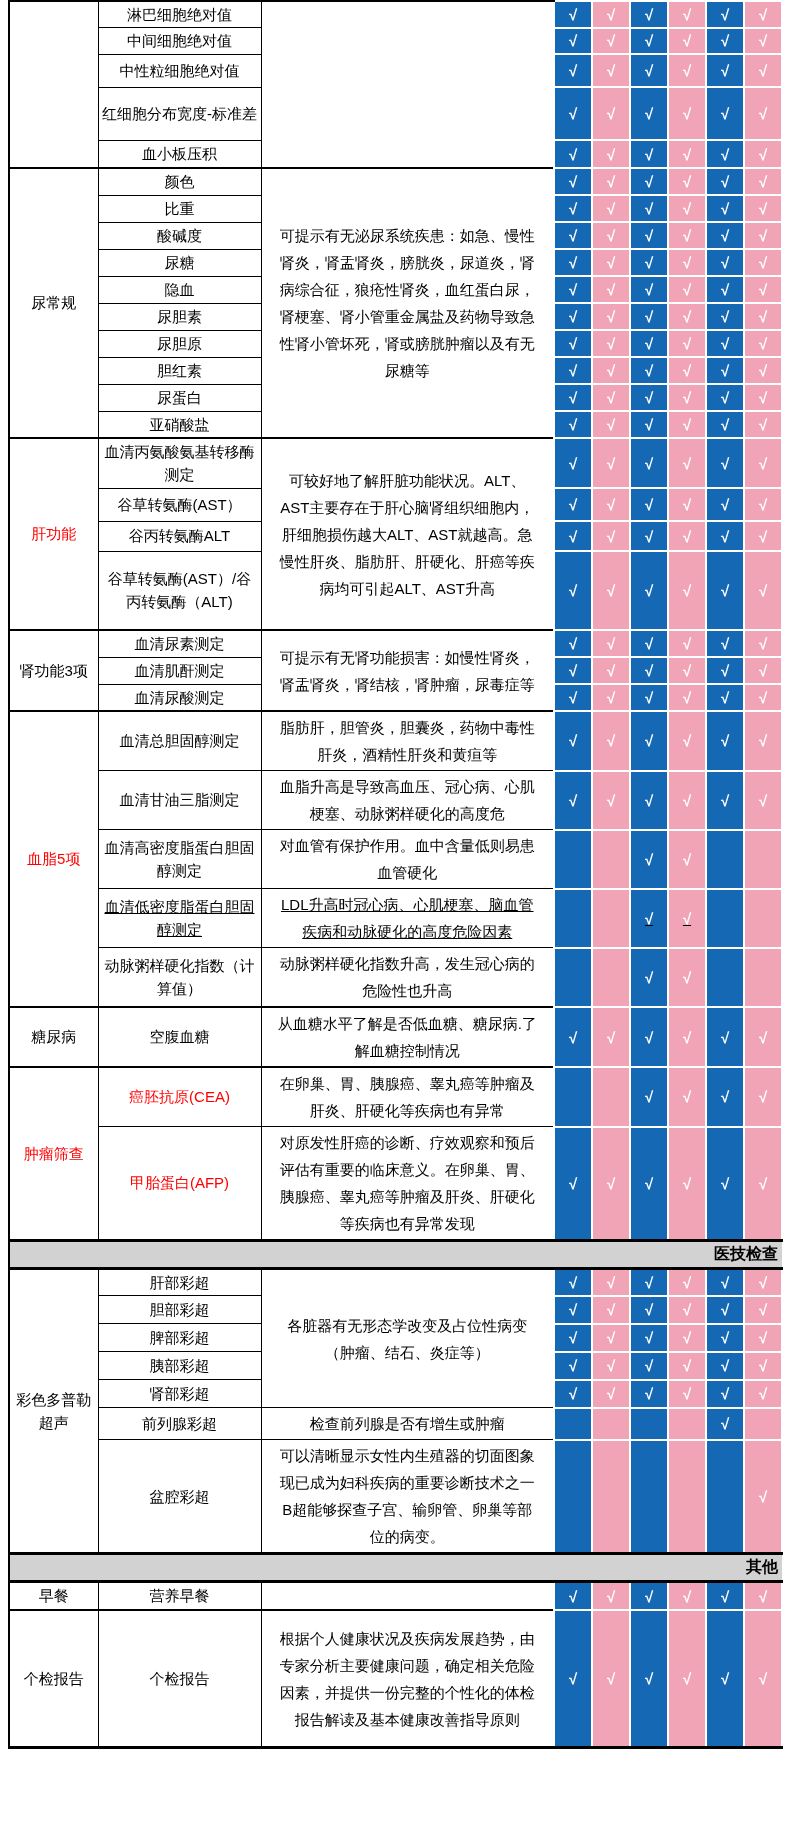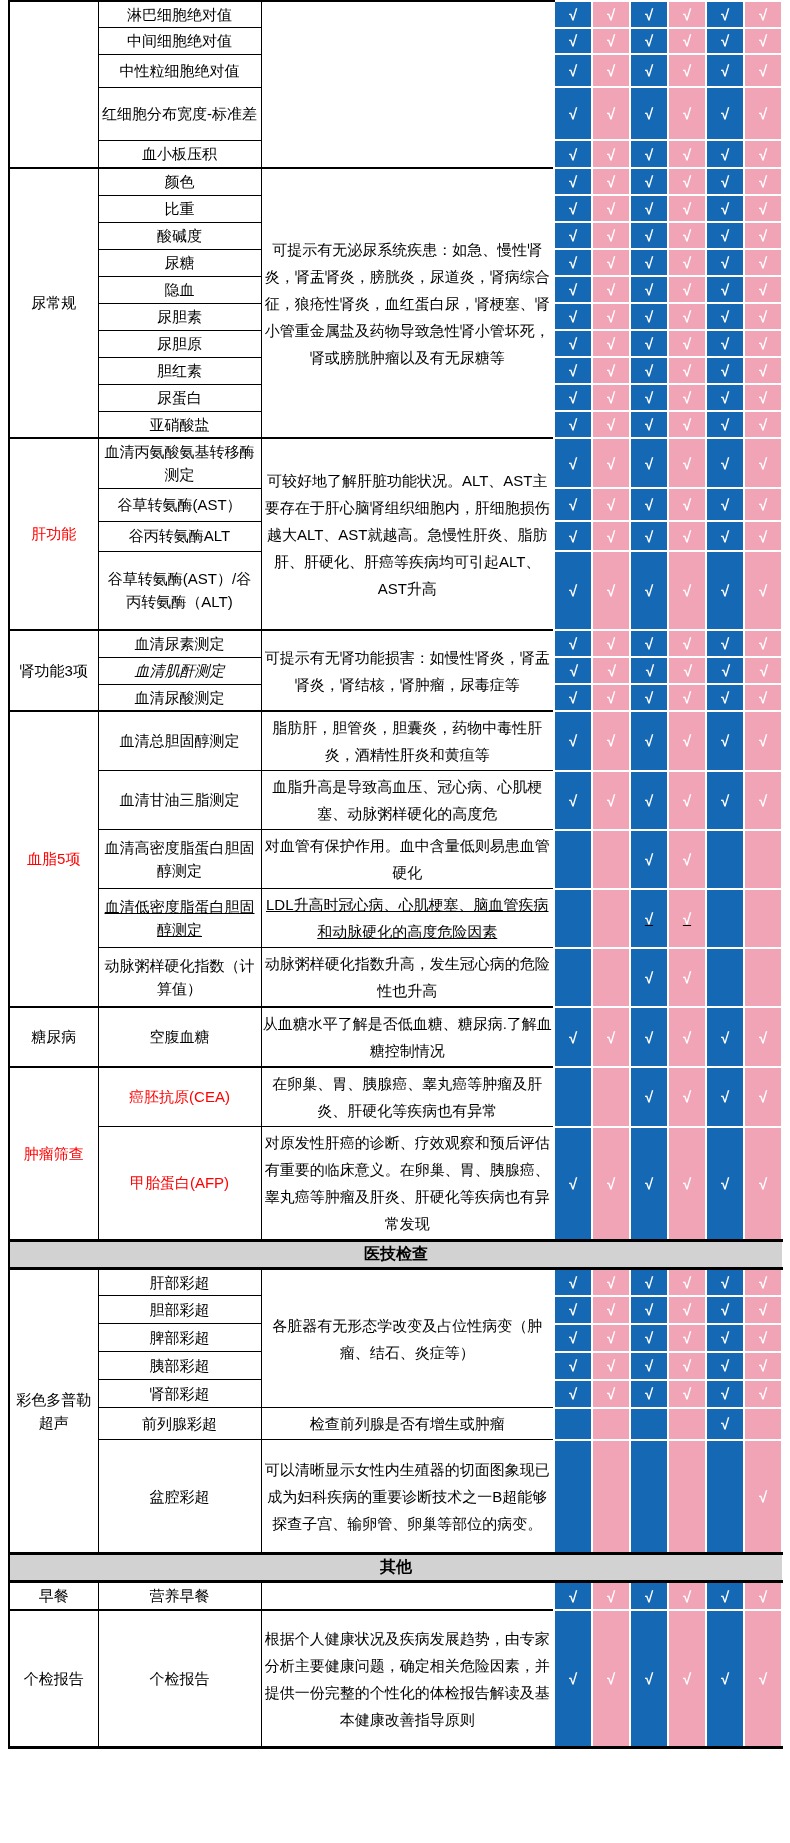--- a/index.html
+++ b/index.html
@@ -19,41 +19,41 @@
   td.w {
     border: 1px solid #000;
     font-size: 15px;
     text-align: center;
     vertical-align: middle;
     padding: 1px 2px;
     line-height: 1.55;
     background: #fff;
     overflow: hidden;
   }
-  td.desc { padding: 2px 0; line-height: 1.8; font-size: 15px; }
+  td.desc { padding: 2px 15px; line-height: 1.8; font-size: 15px; }
   td.cat  { border-left-width: 2px; }
   td.sec-top { border-top-width: 2px; }
   td.chk {
     border: 2px solid #fff;
     text-align: center;
     vertical-align: middle;
     font-size: 15px;
     color: #fff;
     padding: 0;
   }
   td.blue { background: var(--blue); }
   td.pink { background: var(--pink); }
   td.band {
     background: var(--band);
     border-top: 3px solid #000;
     border-bottom: 3px solid #000;
     border-left: 2px solid #000;
     font-weight: bold;
     font-size: 16px;
-    text-align: center;
+    text-align: right;
     padding: 2px 4px;
     vertical-align: middle;
   }
   td.bottom { border-bottom: 3px solid #000 !important; }
   .red { color: var(--red); }
   .chk-mark { color: #fff; font-weight: bold; }
 </style>
 </head>
 <body>
 
@@ -253,21 +253,21 @@
             <td rowspan="3" class="w cat sec-top">肾功能3项</td>
             <td class="w item sec-top">血清尿素测定</td>
             <td rowspan="3" class="w desc sec-top">可提示有无肾功能损害：如慢性肾炎，肾盂肾炎，肾结核，肾肿瘤，尿毒症等</td>
             <td class="chk blue"><span class="chk-mark">√</span></td>
             <td class="chk pink"><span class="chk-mark">√</span></td>
             <td class="chk blue"><span class="chk-mark">√</span></td>
             <td class="chk pink"><span class="chk-mark">√</span></td>
             <td class="chk blue"><span class="chk-mark">√</span></td>
             <td class="chk pink"><span class="chk-mark">√</span></td>
           </tr>
-          <tr style="height: 27px; font-style: italic;">
+          <tr style="height: 27px;">
             <td class="w item">血清肌酐测定</td>
             <td class="chk blue"><span class="chk-mark">√</span></td>
             <td class="chk pink"><span class="chk-mark">√</span></td>
             <td class="chk blue"><span class="chk-mark">√</span></td>
             <td class="chk pink"><span class="chk-mark">√</span></td>
             <td class="chk blue"><span class="chk-mark">√</span></td>
             <td class="chk pink"><span class="chk-mark">√</span></td>
           </tr>
           <tr style="height: 27px;">
             <td class="w item">血清尿酸测定</td>

